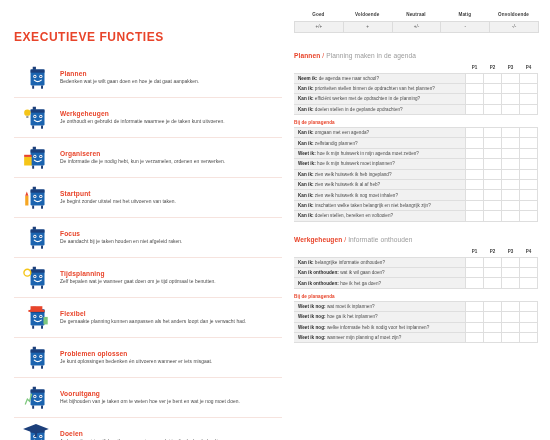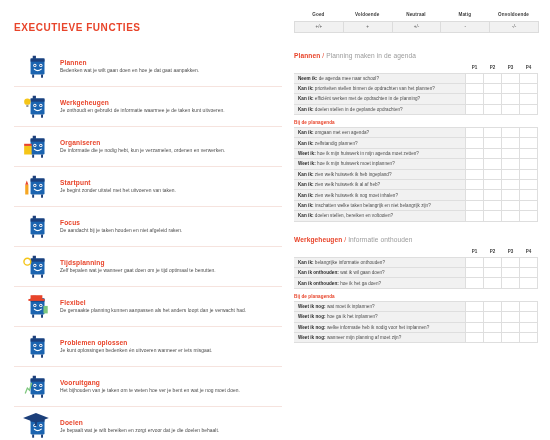--- a/index.html
+++ b/index.html
@@ -24,24 +24,24 @@
   }
 
   
   .left-col {
     width: 290px;
     box-sizing: border-box;
     padding: 22px 8px 0 14px;
   }
   .main-title {
     color: #e8442a;
-    font-size: 10px;
+    font-size: 12px;
     font-weight: bold;
     letter-spacing: 0.55px;
-    margin: 0 0 14px 0;
+    margin: 8px 0 14px 0;
   }
   .ef-list {
     display: flex;
     flex-direction: column;
   }
   .ef-row {
     display: flex;
     align-items: center;
     padding: 4px 0 4px 0;
     border-bottom: 1px solid #f6e3de;

